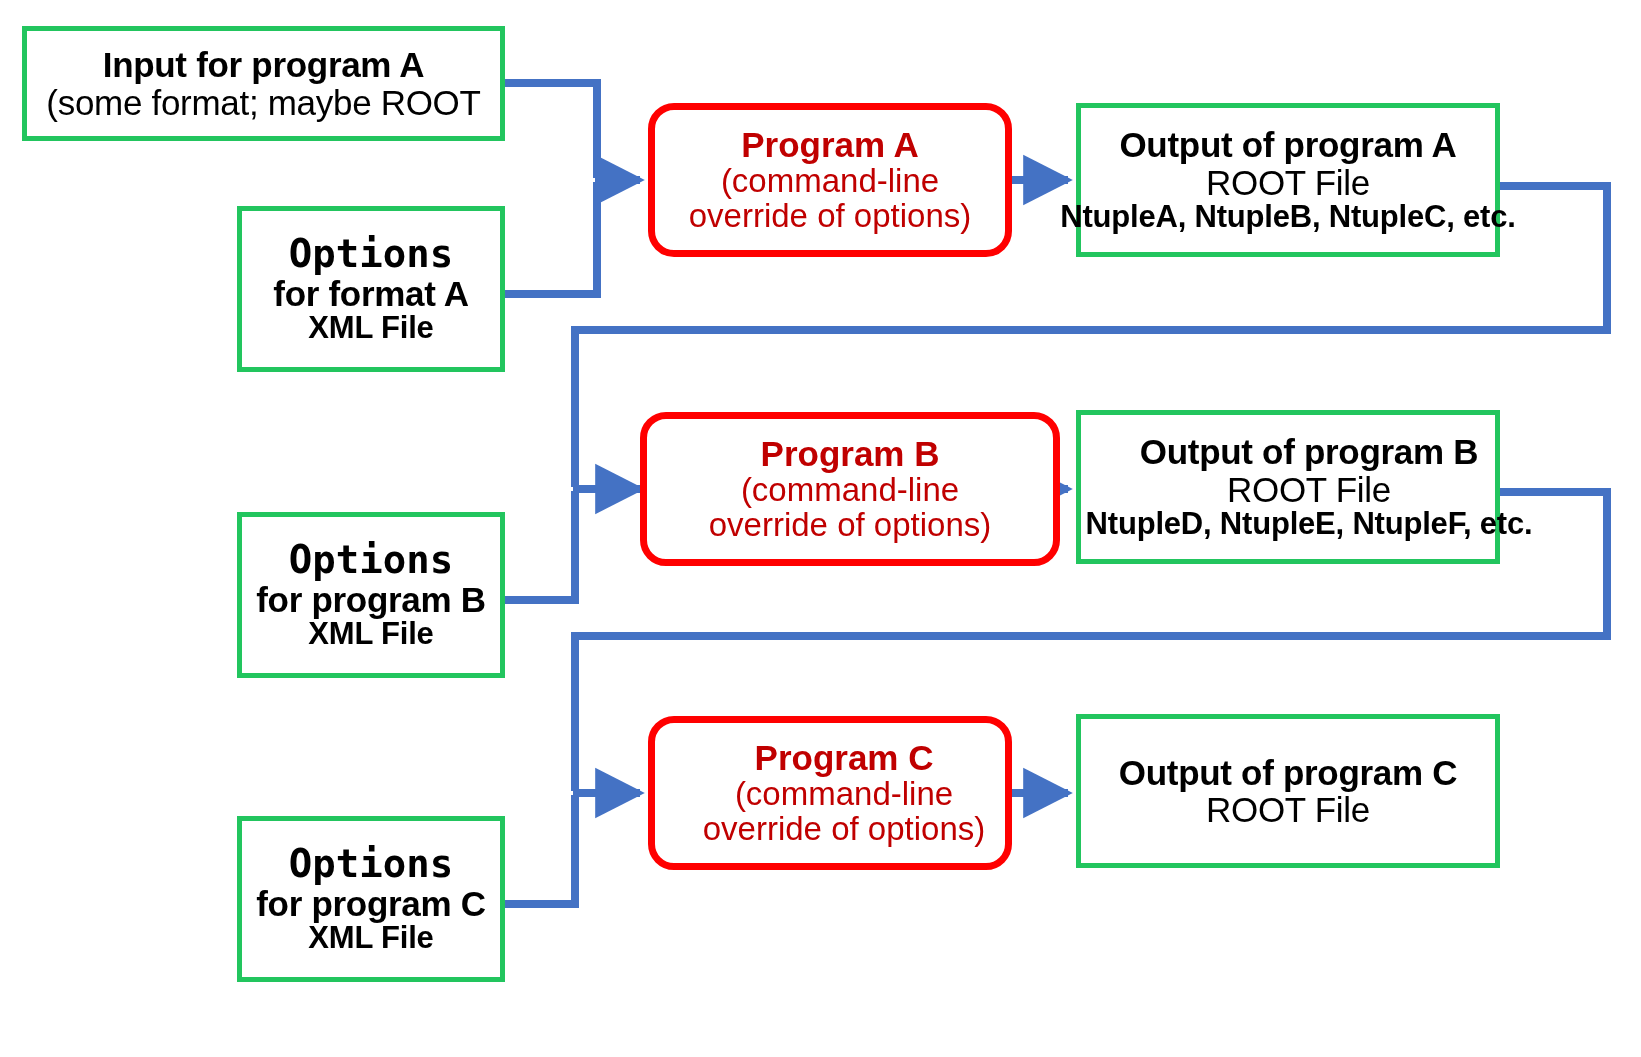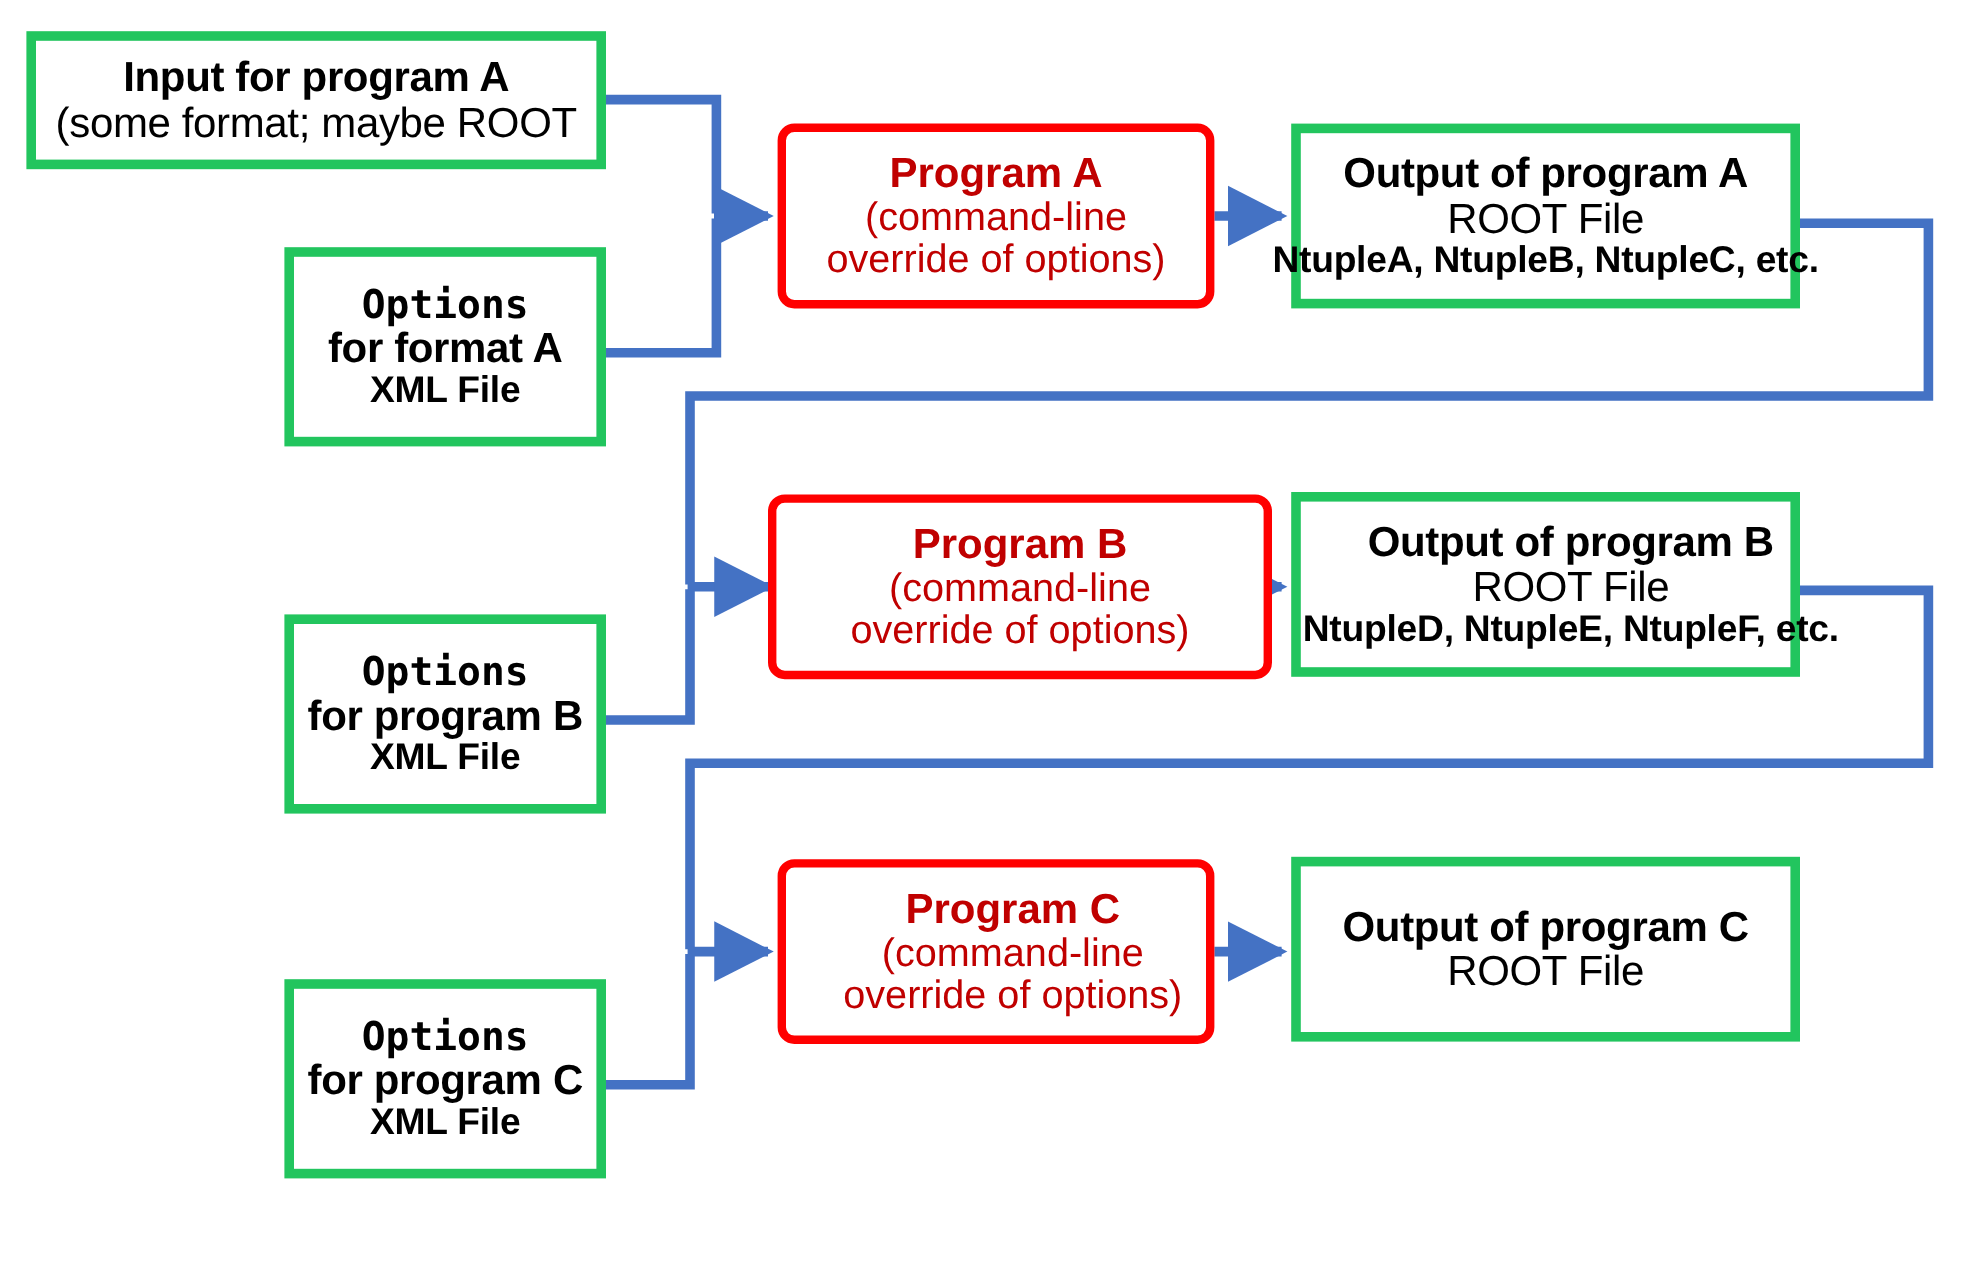--- a/index.html
+++ b/index.html
@@ -27,45 +27,45 @@
     box-sizing: border-box;
     background: #ffffff;
     display: flex;
     flex-direction: column;
     align-items: center;
     justify-content: center;
     text-align: center;
     line-height: 1.06;
   }
   .node.blue {
-    border: 8px solid #22c55e;
+    border: 5px solid #22c55e;
     color: #000000;
   }
   .node.red {
     border: 7px solid #FF0000;
-    border-radius: 14px;
+    border-radius: 26px;
     color: #C00000;
     text-align: center;
   }
   .ln-title {
     font-weight: bold;
     font-size: 35px;
     letter-spacing: -0.3px;
     white-space: nowrap;
   }
   .ln-sub {
     font-weight: normal;
     font-size: 35px;
     letter-spacing: -0.3px;
     white-space: nowrap;
   }
   .ln-mono {
     font-family: "DejaVu Sans Mono", "Liberation Mono", monospace;
     font-weight: bold;
-    font-size: 33px;
+    font-size: 39px;
     letter-spacing: 0px;
     white-space: nowrap;
   }
   .ln-small {
     font-weight: bold;
     font-size: 31px;
     letter-spacing: -0.2px;
     white-space: nowrap;
   }
   .ln-prog {

